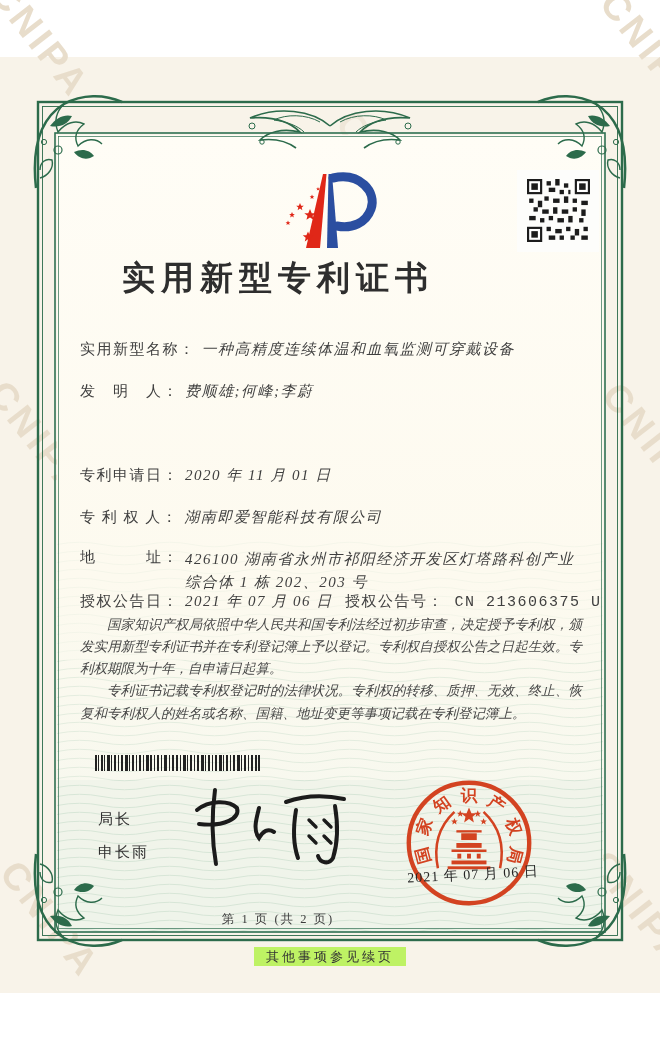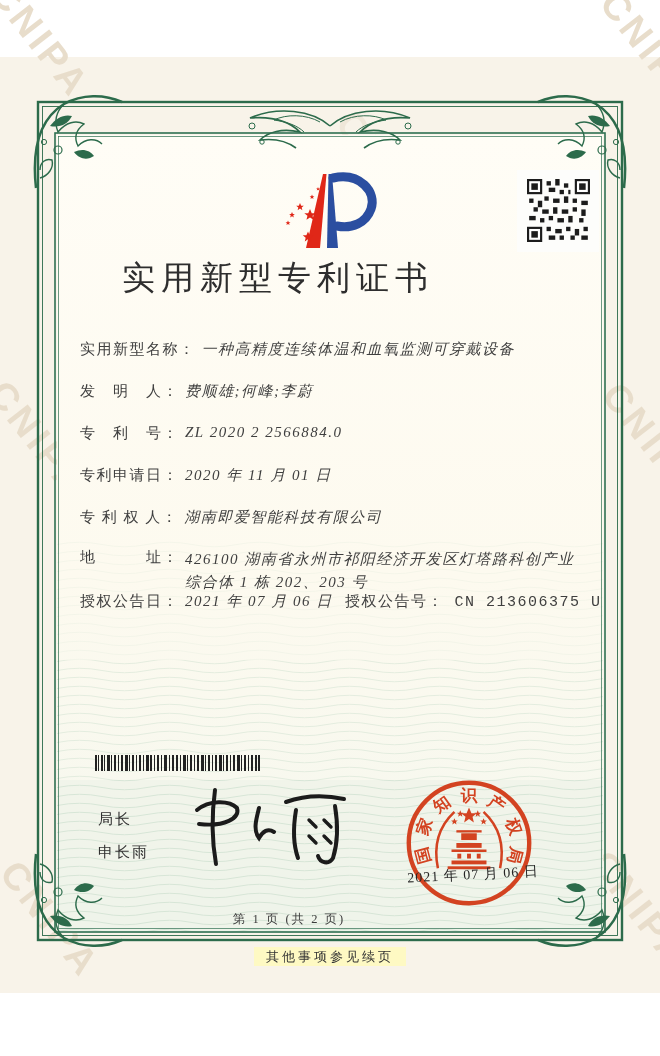--- a/index.html
+++ b/index.html
@@ -7,38 +7,38 @@
           font-family:"Liberation Serif",serif;color:#3b3b3b;}
   .paper{position:absolute;left:0;top:57px;width:660px;height:936px;background:#f8f3e9;}
   .inner-fill{position:absolute;left:57px;top:135px;width:546px;height:798px;
               background:linear-gradient(180deg,#fffdf6 0%,#fdfaef 55%,#f4f7ee 100%);}
   .wm{position:absolute;font-family:"Liberation Sans",sans-serif;font-weight:bold;
       font-size:38px;letter-spacing:4px;color:#e8ddcb;transform:rotate(52deg);
       white-space:nowrap;pointer-events:none;}
   .wm.light{color:#efe7d9;}
   .abs{position:absolute;}
   .cert-no{left:83px;top:174px;font-size:14px;letter-spacing:2px;color:#454545;}
-  .title{left:0;top:256px;width:556px;text-align:center;font-size:33px;font-weight:normal;
+  .title{left:0;top:256px;width:556px;text-align:center;font-size:33px;font-weight:bold;
          letter-spacing:6px;color:#2e2e2e;}
   .row{left:80px;width:505px;display:flex;align-items:flex-start;font-size:15px;
        letter-spacing:1.5px;color:#3f3f3f;}
   .row .lab{white-space:pre;flex:none;}
   .row .val{margin-left:6px;font-style:italic;}
   .addr-val{width:402px;line-height:1.55;}
   .grant2{position:absolute;left:265px;top:0;white-space:nowrap;font-family:Liberation Mono, monospace;}
   .paras{left:80px;top:614px;width:502px;font-size:13.5px;line-height:1.64;color:#474747;
          font-style:italic;text-align:justify;}
   .paras p{margin:0;text-indent:2em;}
   .commissioner{left:98px;font-size:15px;letter-spacing:2px;color:#2f2f2f;}
   .seal-date{left:393px;top:866px;width:160px;text-align:center;font-size:14px;
              letter-spacing:1px;color:#262626;transform:rotate(-3deg);}
   .page-note{left:0;top:911px;width:556px;text-align:center;font-size:12.5px;
-             letter-spacing:2px;color:#3c3c3c;margin-left:11px;}
+             letter-spacing:2px;color:#3c3c3c;}
   .cont-note{left:0;top:948px;width:660px;text-align:center;font-size:13px;letter-spacing:3px;color:#333;}
-  .cont-note span{background:#fef9c3;padding:2px 12px;}
+  .cont-note span{background:#bef264;padding:2px 12px;}
   .qr-patch{left:517px;top:170px;width:82px;height:82px;background:#fdfdfb;}
 </style>
 </head>
 <body>
 
 <svg width="0" height="0" style="position:absolute" aria-hidden="true">
   <defs>
     <path id="star" d="M0,-10 L2.94,-3.09 L9.51,-3.09 L4.26,1.18 L5.88,8.09 L0,4 L-5.88,8.09 L-4.26,1.18 L-9.51,-3.09 L-2.94,-3.09 Z"></path>
     <g id="fl" fill="none" stroke="#2c6b4b">
       <path d="M6,96 C2,60 8,28 34,12 C52,2 74,2 92,10" stroke-width="2.5"></path>
@@ -161,24 +161,20 @@
   <div class="abs title">实用新型专利证书</div>
 
   <div class="abs row" style="top:340px">
     <span class="lab">实用新型名称：</span>
     <span class="val">一种高精度连续体温和血氧监测可穿戴设备</span>
   </div>
   <div class="abs row" style="top:382px">
     <span class="lab">发　明　人：</span>
     <span class="val">费顺雄;何峰;李蔚</span>
   </div>
-  <div class="abs row" style="top:424px">
-    <span class="lab">专　利　号：</span>
-    <span class="val">ZL 2020 2 2566884.0</span>
-  </div>
   <div class="abs row" style="top:466px">
     <span class="lab">专利申请日：</span>
     <span class="val">2020 年 11 月 01 日</span>
   </div>
   <div class="abs row" style="top:508px">
     <span class="lab">专 利 权 人：</span>
     <span class="val">湖南即爱智能科技有限公司</span>
   </div>
   <div class="abs row" style="top:548px">
     <span class="lab">地　　　址：</span>
@@ -186,20 +182,24 @@
   </div>
   <div class="abs row" style="top:592px;position:absolute">
     <span class="lab">授权公告日：</span>
     <span class="val">2021 年 07 月 06 日</span>
     <span class="grant2">
       <span>授权公告号：</span>
       <span>CN 213606375 U</span>
     </span>
   </div>
 
+  <div class="abs paras">
+    <p>国家知识产权局依照中华人民共和国专利法经过初步审查，决定授予专利权，颁发实用新型专利证书并在专利登记簿上予以登记。专利权自授权公告之日起生效。专利权期限为十年，自申请日起算。</p>
+    <p>专利证书记载专利权登记时的法律状况。专利权的转移、质押、无效、终止、恢复和专利权人的姓名或名称、国籍、地址变更等事项记载在专利登记簿上。</p>
+  </div>
 
   <svg class="abs" style="left:95px;top:755px" width="165" height="16" viewBox="0 0 165 16" fill="#222">
     <rect x="0" width="2" height="16"></rect>
       <rect x="3" width="1" height="16"></rect>
       <rect x="6" width="2" height="16"></rect>
     <rect x="9" width="1" height="16"></rect>
       <rect x="12" width="3" height="16"></rect>
       <rect x="16" width="1" height="16"></rect>
     <rect x="19" width="2" height="16"></rect>
       <rect x="23" width="1" height="16"></rect>

